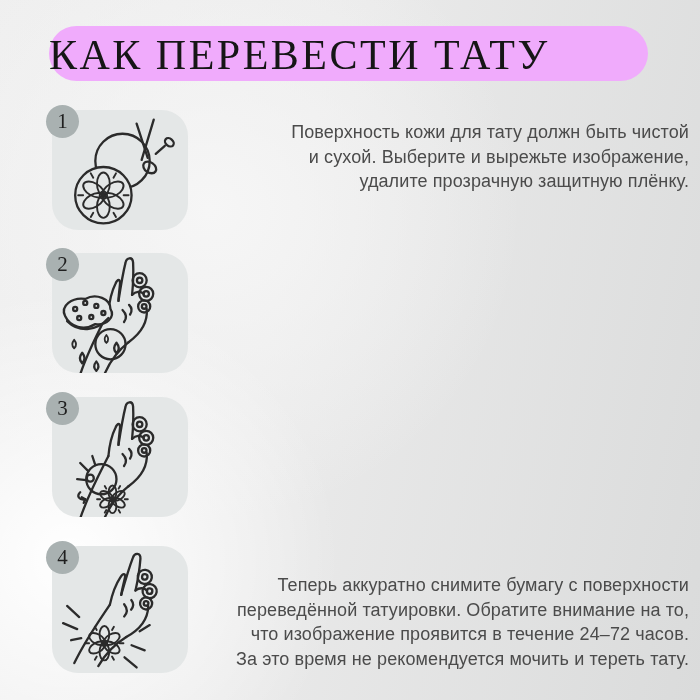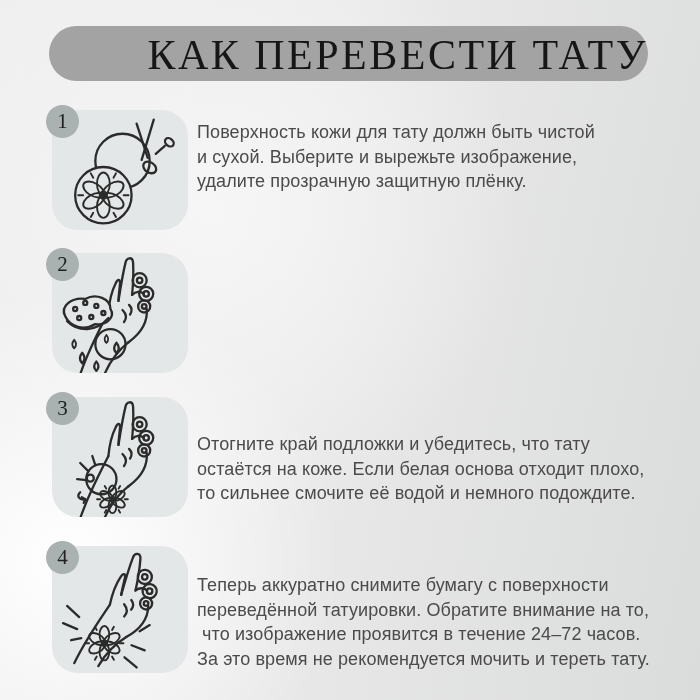--- a/index.html
+++ b/index.html
@@ -6,22 +6,22 @@
   body{
     width:700px;height:700px;position:relative;overflow:hidden;
     font-family:"Liberation Sans",sans-serif;
     background:
       radial-gradient(circle at 10% 80%, #ffffff 0%, rgba(255,255,255,0) 32%),
       radial-gradient(circle at 30% 30%, #f6f6f6 0%, rgba(246,246,246,0) 45%),
       linear-gradient(102deg,#efefef 0%,#ebebeb 40%,#dadbdb 100%);
   }
   .banner{
     position:absolute;left:49px;top:26px;width:599px;height:55px;
-    background:#a3a3a3;border-radius:27.5px;
-    display:flex;align-items:center;justify-content:flex-end;
+    background:#f0abfc;border-radius:27.5px;
+    display:flex;align-items:center;justify-content:flex-start;
   }
   .banner-title{
     font-family:"Liberation Serif",serif;
     font-size:42px;letter-spacing:2.5px;color:#161616;
     white-space:nowrap;line-height:1;padding-top:2px;
   }
   .step{position:absolute;left:52px;width:618px;height:130px;}
   .s1{top:110px}.s2{top:253px}.s3{top:397px}.s4{top:546px}
   .card{
     position:absolute;left:0;top:0;width:136px;height:120px;
@@ -32,21 +32,21 @@
     position:absolute;left:-6px;top:-5px;width:33px;height:33px;
     border-radius:50%;background:#a9b1b1;
     display:flex;align-items:center;justify-content:center;
     font-family:"Liberation Serif",serif;font-size:21px;color:#1f1f1f;
   }
   .card svg{position:absolute;left:0;top:0;width:136px;height:120px;}
   .s4 .card svg{height:127px;}
   .text{
     position:absolute;left:145px;width:492px;
     font-size:18px;line-height:24.5px;letter-spacing:0.1px;
-    color:#4b4b4b;white-space:pre-line;
+    color:#4b4b4b;white-space:pre-line;text-align:right;
   }
   .s1 .text{top:10px}.s2 .text{top:27px}.s3 .text{top:35px}.s4 .text{top:27px}
   .defs-holder{position:absolute;width:0;height:0;overflow:hidden;}
   .art{fill:none;stroke:#2b2b2b;stroke-width:2.3;stroke-linecap:round;stroke-linejoin:round;}
   .flower-el{vector-effect:non-scaling-stroke;stroke-width:1.9;}
 </style>
 </head>
 <body>
 
 <svg class="defs-holder" aria-hidden="true">
@@ -149,23 +149,20 @@
         <path d="M34,82 L25,81"></path>
         <circle cx="38" cy="80" r="3.5"></circle>
         <path d="M28,94 C24,98 27,102 33,101"></path>
         <path d="M33,101 L29.5,99"></path>
           <path d="M33,101 L31.5,104.5"></path>
       </g>
       <use href="#flower-art" transform="translate(60,101) scale(1.25)"></use>
     </svg>
     <div class="badge">3</div>
   </div>
-  <div class="text">Отогните край подложки и убедитесь, что тату
-остаётся на коже. Если белая основа отходит плохо,
-то сильнее смочите её водой и немного подождите.</div>
 </div>
 
 <div class="step s4">
   <div class="card">
     <svg viewBox="0 0 135 125">
       <use href="#hand-art" transform="rotate(7 60 70)"></use>
       <use href="#flower-art" transform="translate(52,96) scale(1.55)"></use>
       <g class="art">
         <path d="M15,59 L27,70"></path>
         <path d="M11,76 L25,82"></path>

